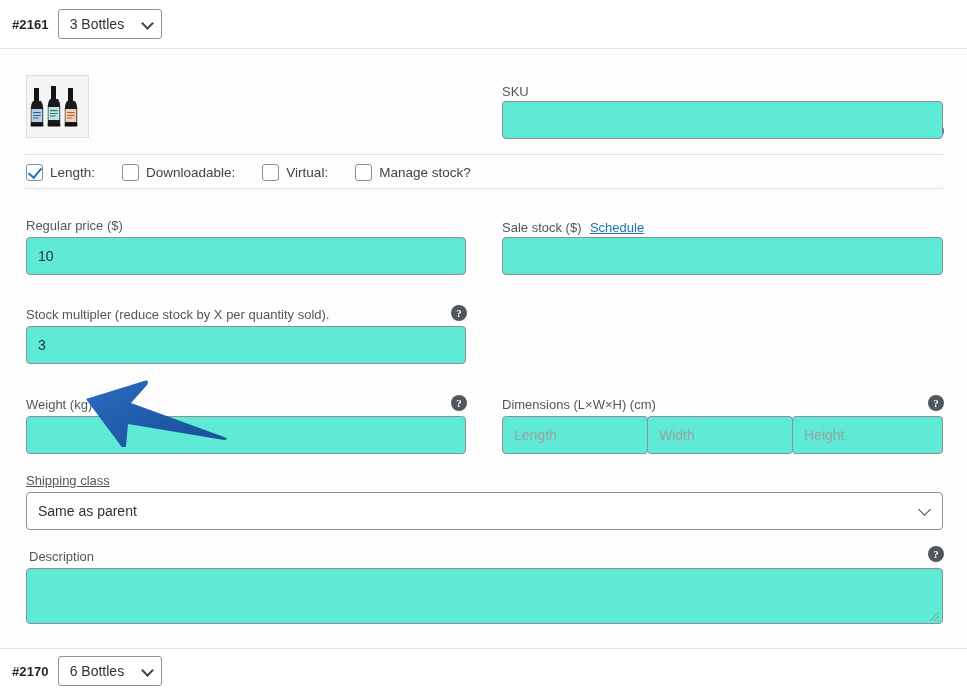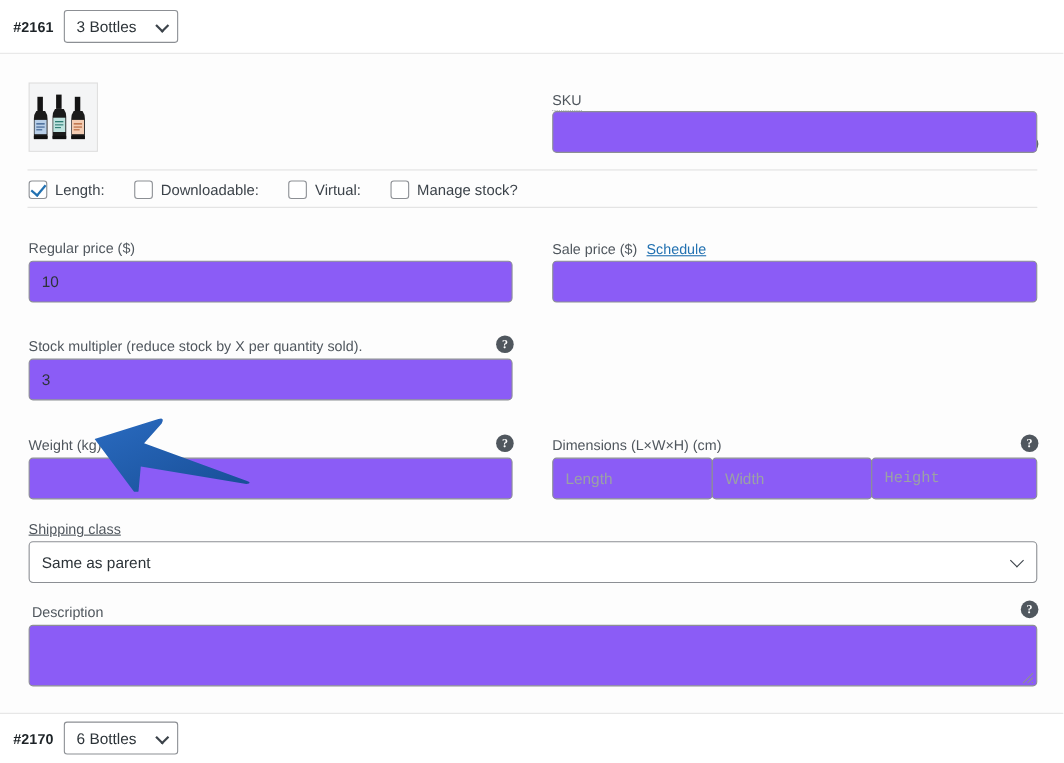--- a/index.html
+++ b/index.html
@@ -91,21 +91,21 @@
     color: #2271b1;
     text-decoration: underline;
     cursor: pointer;
   }
 
   .field {
     position: absolute;
     height: 38px;
     border: 1px solid #8c8f94;
     border-radius: 4px;
-    background: #8b5cf6;
+    background: #5eead4;
     font-size: 14px;
     color: #2c3338;
     padding: 0 11px;
     font-family: "Liberation Sans", "DejaVu Sans", sans-serif;
     outline: none;
   }
   .field::placeholder { color: #9ba1a6; opacity: 1; }
 
   textarea.field {
     height: 56px;
@@ -275,38 +275,38 @@
         <span class="cblabel">Manage stock?</span>
       </div>
     </div>
 
     <div class="hr-inner" style="left:25px; top:139px; width:918px;"></div>
 
     <div class="label" style="position:absolute; left:26px; top:169px;">Regular price ($)</div>
     <input class="field" style="left: 26px; top: 188px; width: 440px;" value="10">
 
     <div style="position:absolute; left:502px; top:169px;">
-      <span class="label">Sale price ($)</span>
+      <span class="label">Sale stock ($)</span>
       <span class="label link" style="margin-left:4px;">Schedule</span>
     </div>
     <input class="field" style="left: 502px; top: 188px; width: 441px;" value="">
 
     <div class="label" style="position:absolute; left:26px; top:258px;">Stock multipler (reduce stock by X per quantity sold).</div>
     <div class="help" style="left:451px; top:256px;">?</div>
     <input class="field" style="left: 26px; top: 277px; width: 440px;" value="3">
 
     <div class="label" style="position:absolute; left:26px; top:348px;">Weight (kg)</div>
     <div class="help" style="left:451px; top:346px;">?</div>
     <input class="field" style="left: 26px; top: 367px; width: 440px;" value="">
 
     <div class="label" style="position:absolute; left:502px; top:348px;">Dimensions (L×W×H) (cm)</div>
     <div class="help" style="left:928px; top:346px;">?</div>
     <input class="field" style="left: 502px; top: 367px; width: 146px;" placeholder="Length">
     <input class="field" style="left: 647px; top: 367px; width: 146px;" placeholder="Width">
-    <input class="field" style="left: 792px; top: 367px; width: 151px; font-family: Liberation Mono, monospace;" placeholder="Height">
+    <input class="field" style="left: 792px; top: 367px; width: 151px;" placeholder="Height">
 
     <div class="label" style="position:absolute; left:26px; top:424px;text-decoration:underline;">Shipping class</div>
     <div class="selfield" style="left:26px; top:443px; width:917px;text-align:right;">
       <span>Same as parent</span>
       <span class="chev2"></span>
     </div>
 
     <div class="label" style="position:absolute; left:29px; top:500px;text-align:right;">Description</div>
     <div class="help" style="left:928px; top:497px;">?</div>
     <textarea class="field" style="left: 26px; top: 519px; width: 917px; height: 56px;"></textarea>

